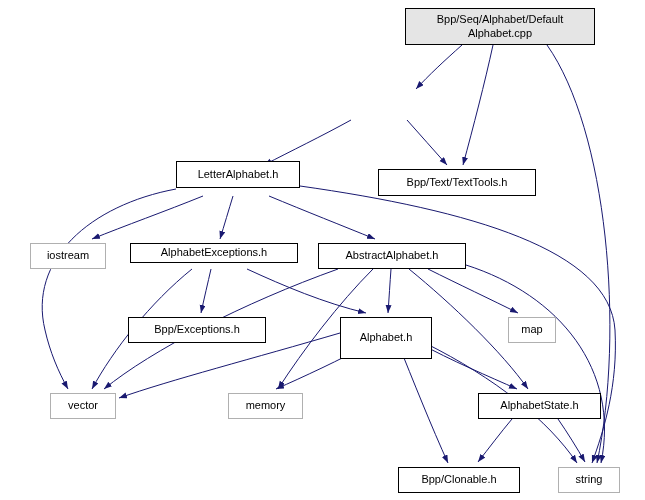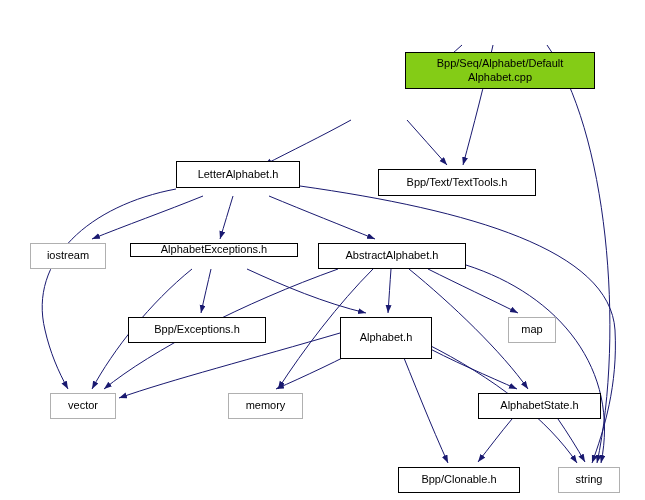--- a/index.html
+++ b/index.html
@@ -9,21 +9,21 @@
   }
   svg.edge-layer{position:absolute;left:0;top:0;width:645px;height:500px;}
   .edge{stroke:#191970;stroke-width:1;fill:none;}
   .node{
     position:absolute;box-sizing:border-box;
     border:1px solid #000000;background:#ffffff;color:#000000;
     display:flex;align-items:center;justify-content:center;
     text-align:center;font-size:11px;line-height:1.25;
     white-space:pre-line;
   }
-  .node.current{background:#84cc16;margin-top:44px;}
+  .node.current{background:#e5e5e5;}
   .node.external{border-color:#b0b0b0;}
   .node.link{cursor:pointer;}
 </style>
 </head>
 <body>
 
 <div class="canvas">
 
   <svg class="edge-layer" viewBox="0 0 645 500" xmlns="http://www.w3.org/2000/svg">
     <defs>
@@ -63,21 +63,21 @@
   <div class="node current" style="left:405px;top:8px;width:190px;height:37px">Bpp/Seq/Alphabet/Default
 Alphabet.cpp</div>
 
 
   <div class="node link" style="left:176px;top:161px;width:124px;height:27px">LetterAlphabet.h</div>
 
   <div class="node link" style="left:378px;top:169px;width:158px;height:27px">Bpp/Text/TextTools.h</div>
 
   <div class="node external" style="left:30px;top:243px;width:76px;height:26px">iostream</div>
 
-  <div class="node link" style="left:130px;top:243px;width:168px;height:14px">AlphabetExceptions.h</div>
+  <div class="node link" style="left:130px;top:243px;width:168px;height:20px">AlphabetExceptions.h</div>
 
   <div class="node link" style="left:318px;top:243px;width:148px;height:26px">AbstractAlphabet.h</div>
 
   <div class="node link" style="left:128px;top:317px;width:138px;height:26px">Bpp/Exceptions.h</div>
 
   <div class="node link" style="left:340px;top:317px;width:92px;height:42px">Alphabet.h</div>
 
   <div class="node external" style="left:508px;top:317px;width:48px;height:26px">map</div>
 
   <div class="node external" style="left:50px;top:393px;width:66px;height:26px">vector</div>

